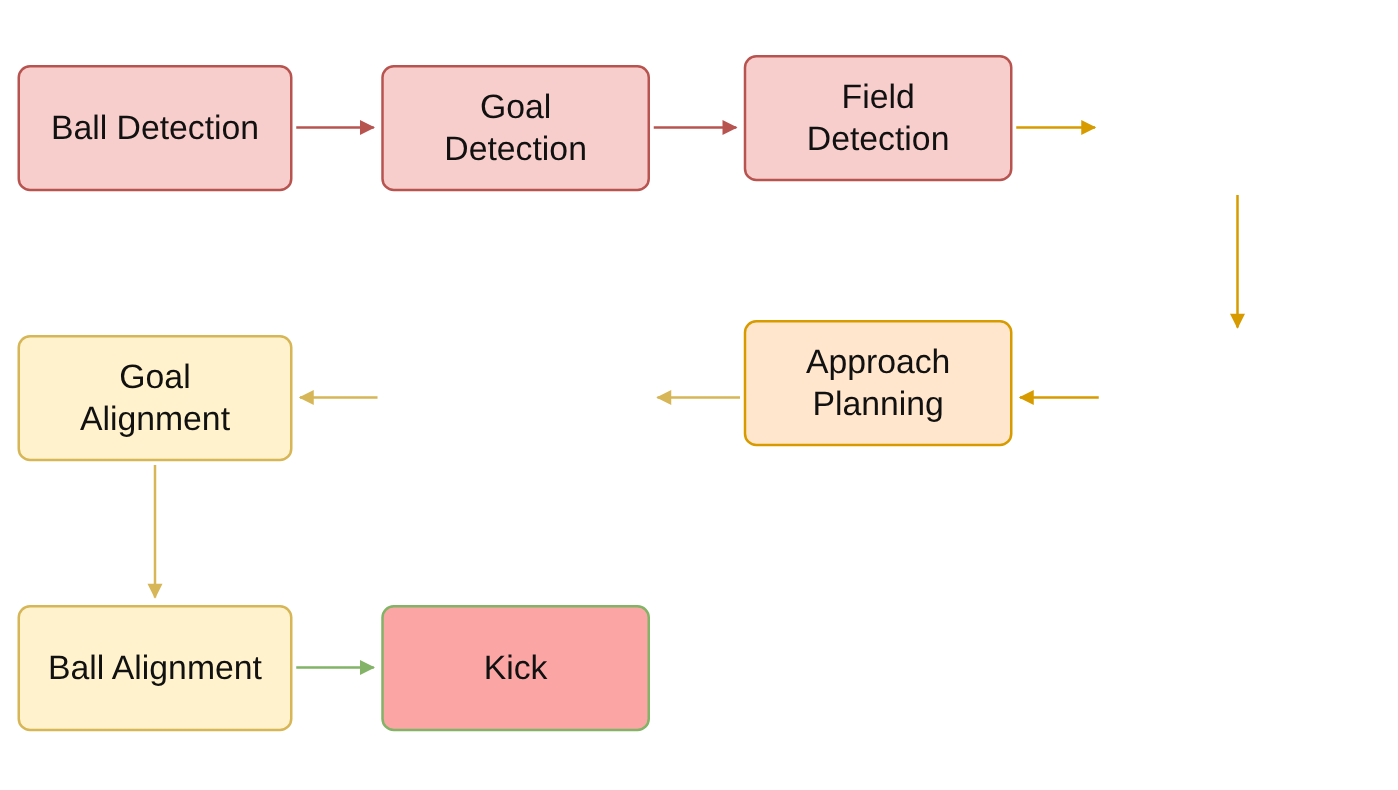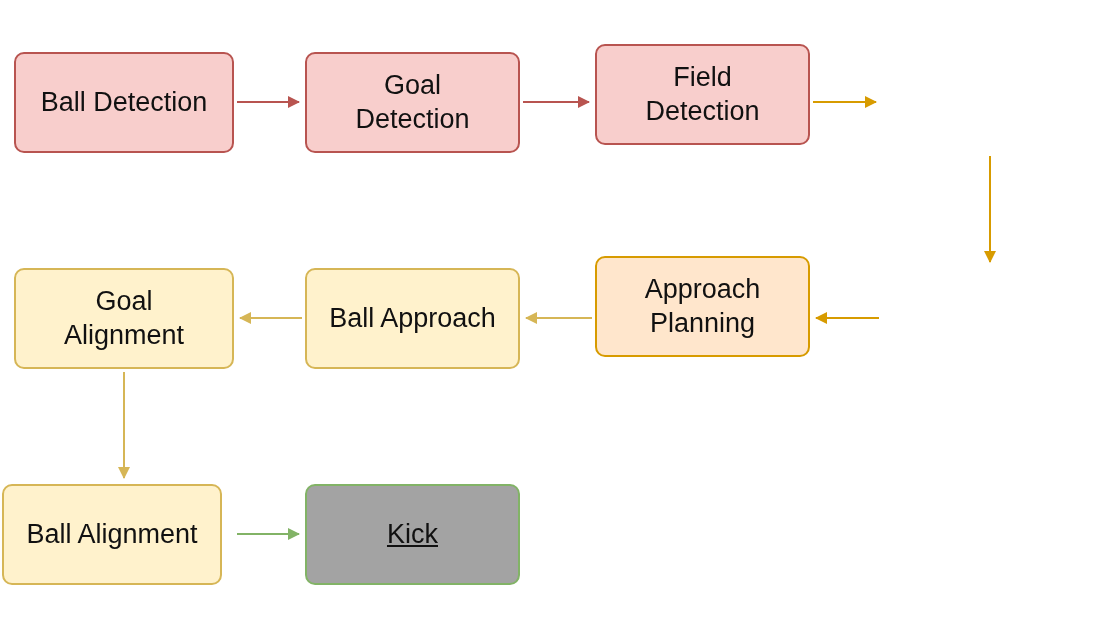--- a/index.html
+++ b/index.html
@@ -33,34 +33,34 @@
     justify-content: center;
     text-align: center;
     font-size: 27px;
     line-height: 1.25;
     color: #111111;
     white-space: pre-line;
   }
   .node-red    { background: #f8cecc; border-color: #b85450; }
   .node-orange { background: #ffe6cc; border-color: #d79b00; }
   .node-yellow { background: #fff2cc; border-color: #d6b656; }
-  .node-green  { background: #a3a3a3; border-color: #82b366; text-decoration: underline; }
+  .node-green  { background: #fca5a5; border-color: #82b366; }
 
   
   .pos-ball-detection       { left: 14px;  top: 52px;  width: 220px; height: 101px; }
   .pos-goal-detection       { left: 305px; top: 52px;  width: 215px; height: 101px; }
   .pos-field-detection      { left: 595px; top: 44px;  width: 215px; height: 101px; }
   .pos-turning-to-ball      { left: 882px; top: 52px;  width: 216px; height: 101px; }
   
   .pos-goal-alignment       { left: 14px;  top: 268px; width: 220px; height: 101px; }
   .pos-ball-approach        { left: 305px; top: 268px; width: 215px; height: 101px; }
   .pos-approach-planning    { left: 595px; top: 256px; width: 215px; height: 101px; }
   .pos-distance-measurement { left: 882px; top: 268px; width: 216px; height: 101px; }
   
-  .pos-ball-alignment       { left: 2px;  top: 484px; width: 220px; height: 101px; }
+  .pos-ball-alignment       { left: 14px;  top: 484px; width: 220px; height: 101px; }
   .pos-kick                 { left: 305px; top: 484px; width: 215px; height: 101px; }
 </style>
 </head>
 <body>
 
 <div class="canvas">
 
   <svg class="edges-layer" viewBox="0 0 1118 632" xmlns="http://www.w3.org/2000/svg">
     <defs>
       <marker id="arrow-red" markerUnits="userSpaceOnUse" markerWidth="14" markerHeight="14" refX="12" refY="7" orient="auto">
@@ -101,23 +101,20 @@
   </div>
   <div class="node node-red pos-field-detection">
     <span>Field
 Detection</span>
   </div>
 
   <div class="node node-yellow pos-goal-alignment">
     <span>Goal
 Alignment</span>
   </div>
-  <div class="node node-yellow pos-ball-approach">
-    <span>Ball Approach</span>
-  </div>
   <div class="node node-orange pos-approach-planning">
     <span>Approach
 Planning</span>
   </div>
 
   <div class="node node-yellow pos-ball-alignment">
     <span>Ball Alignment</span>
   </div>
   <div class="node node-green pos-kick">
     <span>Kick</span>

